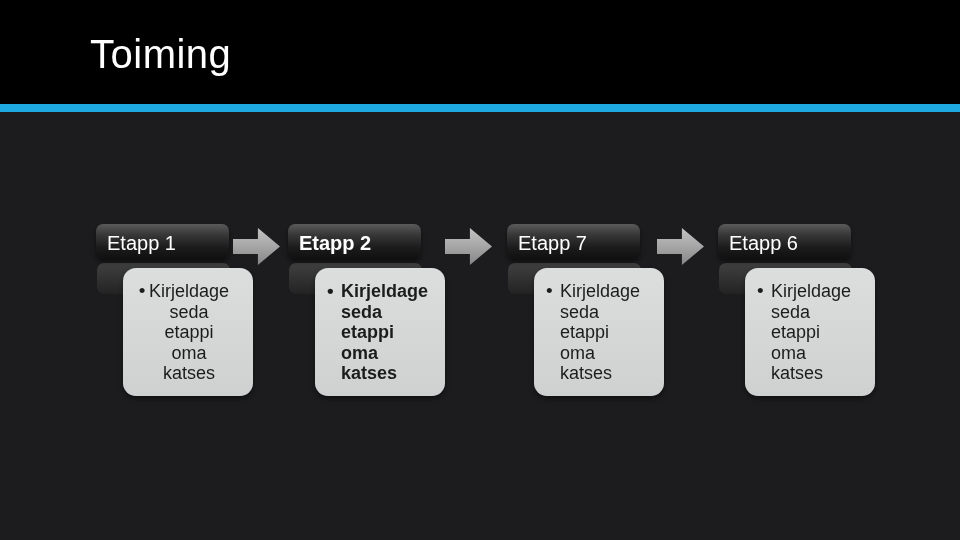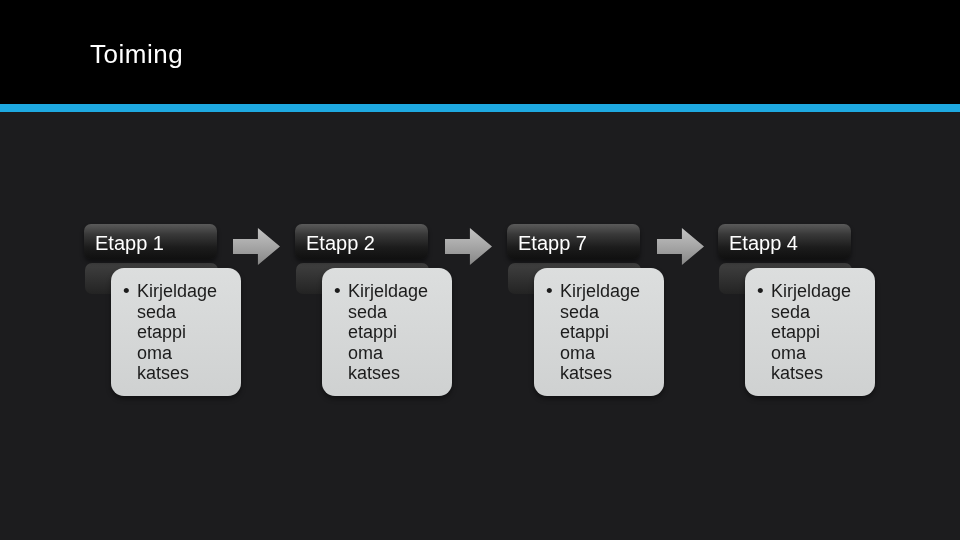--- a/index.html
+++ b/index.html
@@ -14,21 +14,21 @@
   .title-band {
     position: absolute;
     left: 0; top: 0;
     width: 960px; height: 104px;
     background: #000000;
   }
   .slide-title {
     position: absolute;
     left: 90px; top: 36px;
     margin: 0;
-    font-size: 26px;
+    font-size: 40px;
     font-weight: 400;
     line-height: 36px;
     color: #ffffff;
     letter-spacing: 0.5px;
   }
   .accent-bar {
     position: absolute;
     left: 0; top: 104px;
     width: 960px; height: 8px;
     background: #1ea9e1;
@@ -93,22 +93,22 @@
     line-height: 20.5px;
     white-space: pre-line;
   }
   .flow-arrow {
     position: absolute;
     top: 228px;
     width: 47px; height: 37px;
     background: linear-gradient(180deg, #c3c3c3 0%, #a3a3a3 55%, #868686 100%);
     clip-path: polygon(0% 30%, 53% 30%, 53% 0%, 100% 50%, 53% 100%, 53% 70%, 0% 70%);
   }
-  .pos-stage-1 { left: 84px; }
-  .pos-stage-2 { left: 295px; }
+  .pos-stage-1 { left: 96px; text-align: center; }
+  .pos-stage-2 { left: 288px; font-weight: bold; }
   .pos-stage-3 { left: 507px; }
   .pos-stage-4 { left: 718px; }
   .pos-arrow-1 { left: 233px; }
   .pos-arrow-2 { left: 445px; }
   .pos-arrow-3 { left: 657px; }
 </style>
 </head>
 <body>
 
 <div class="slide">
@@ -163,21 +163,21 @@
 etappi
 oma
 katses</div>
     </div>
   </div>
 
   <div class="flow-arrow pos-arrow-3"></div>
 
   <div class="stage pos-stage-4">
     <div class="stage-header">
-      <span class="stage-header-label">Etapp 4</span>
+      <span class="stage-header-label">Etapp 6</span>
     </div>
     <div class="stage-backplate"></div>
     <div class="stage-card">
       <span class="bullet-dot">•</span>
       <div class="bullet-text">Kirjeldage
 seda
 etappi
 oma
 katses</div>
     </div>

